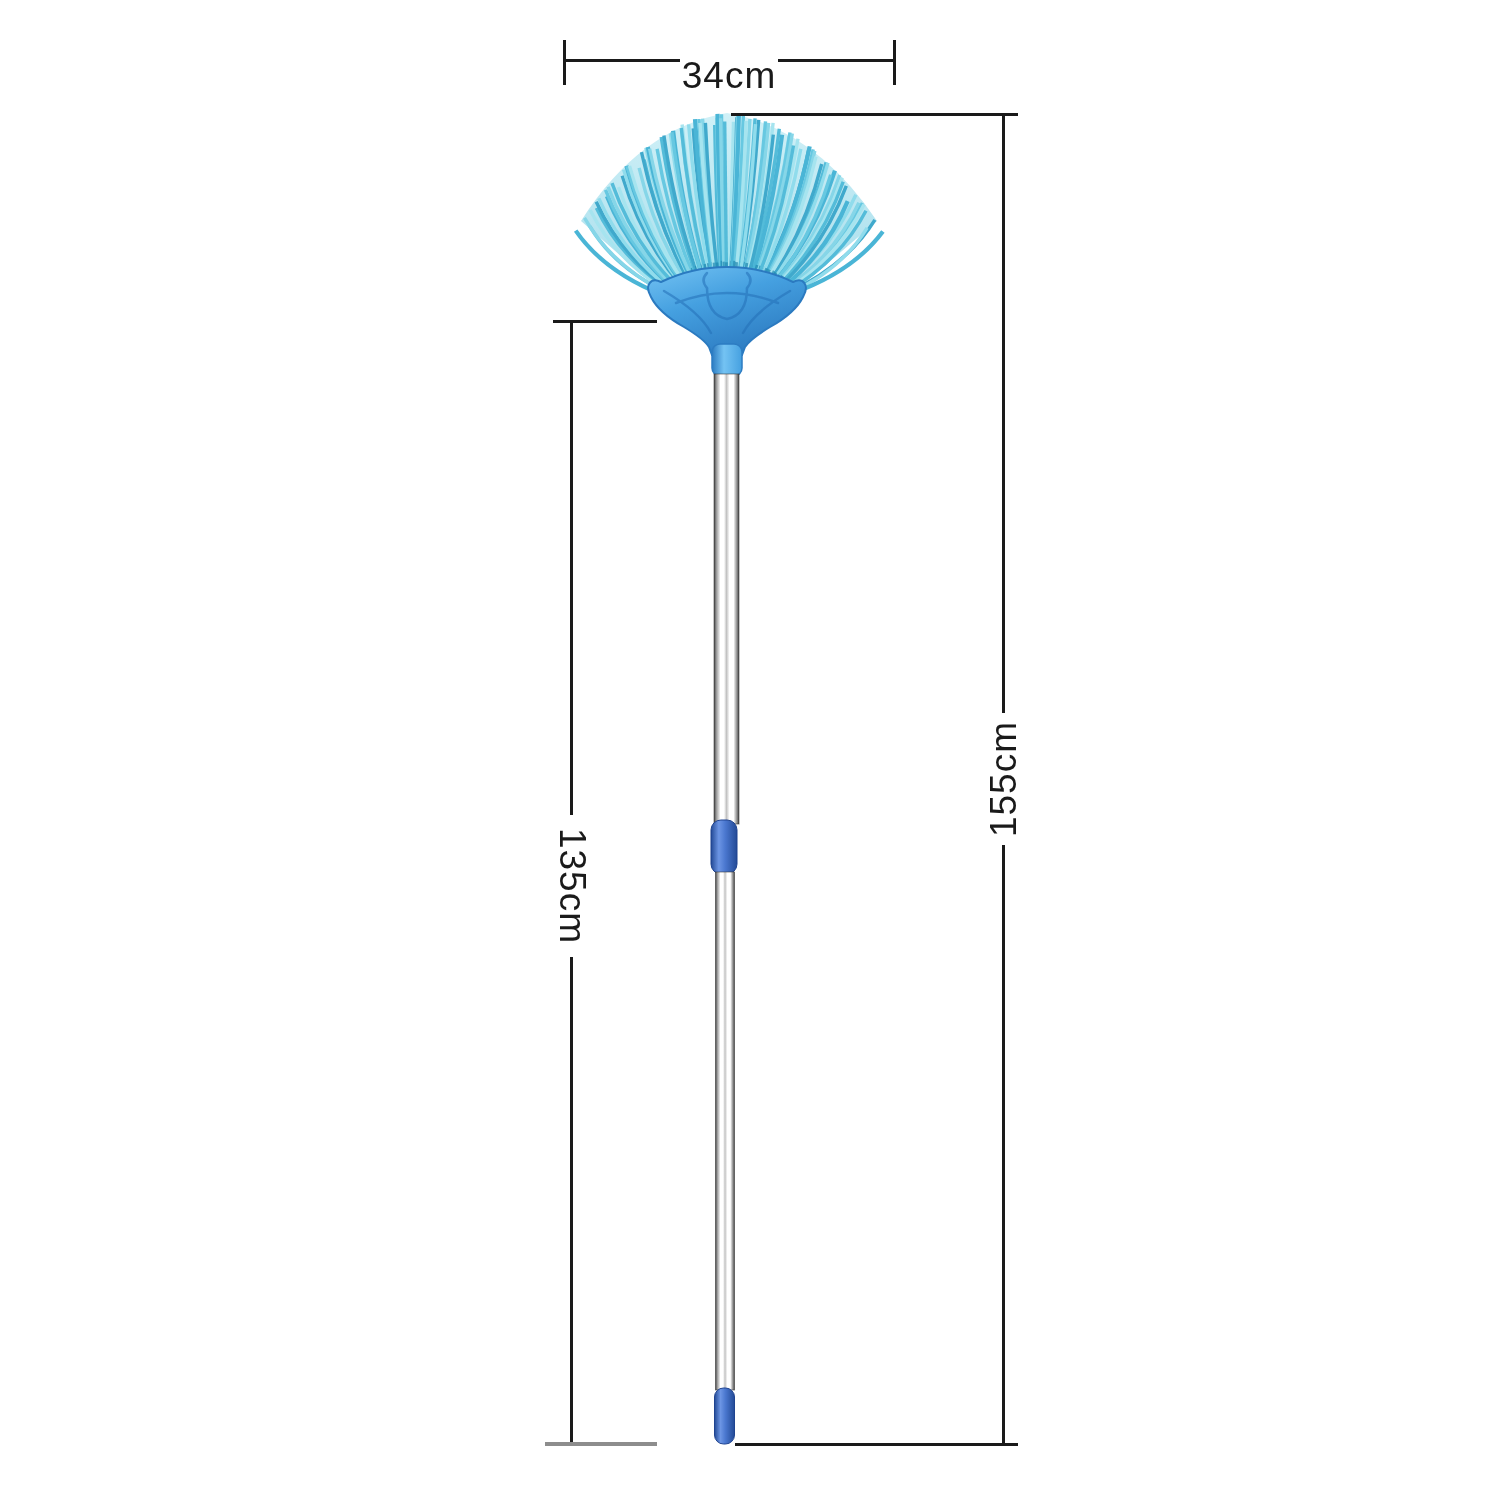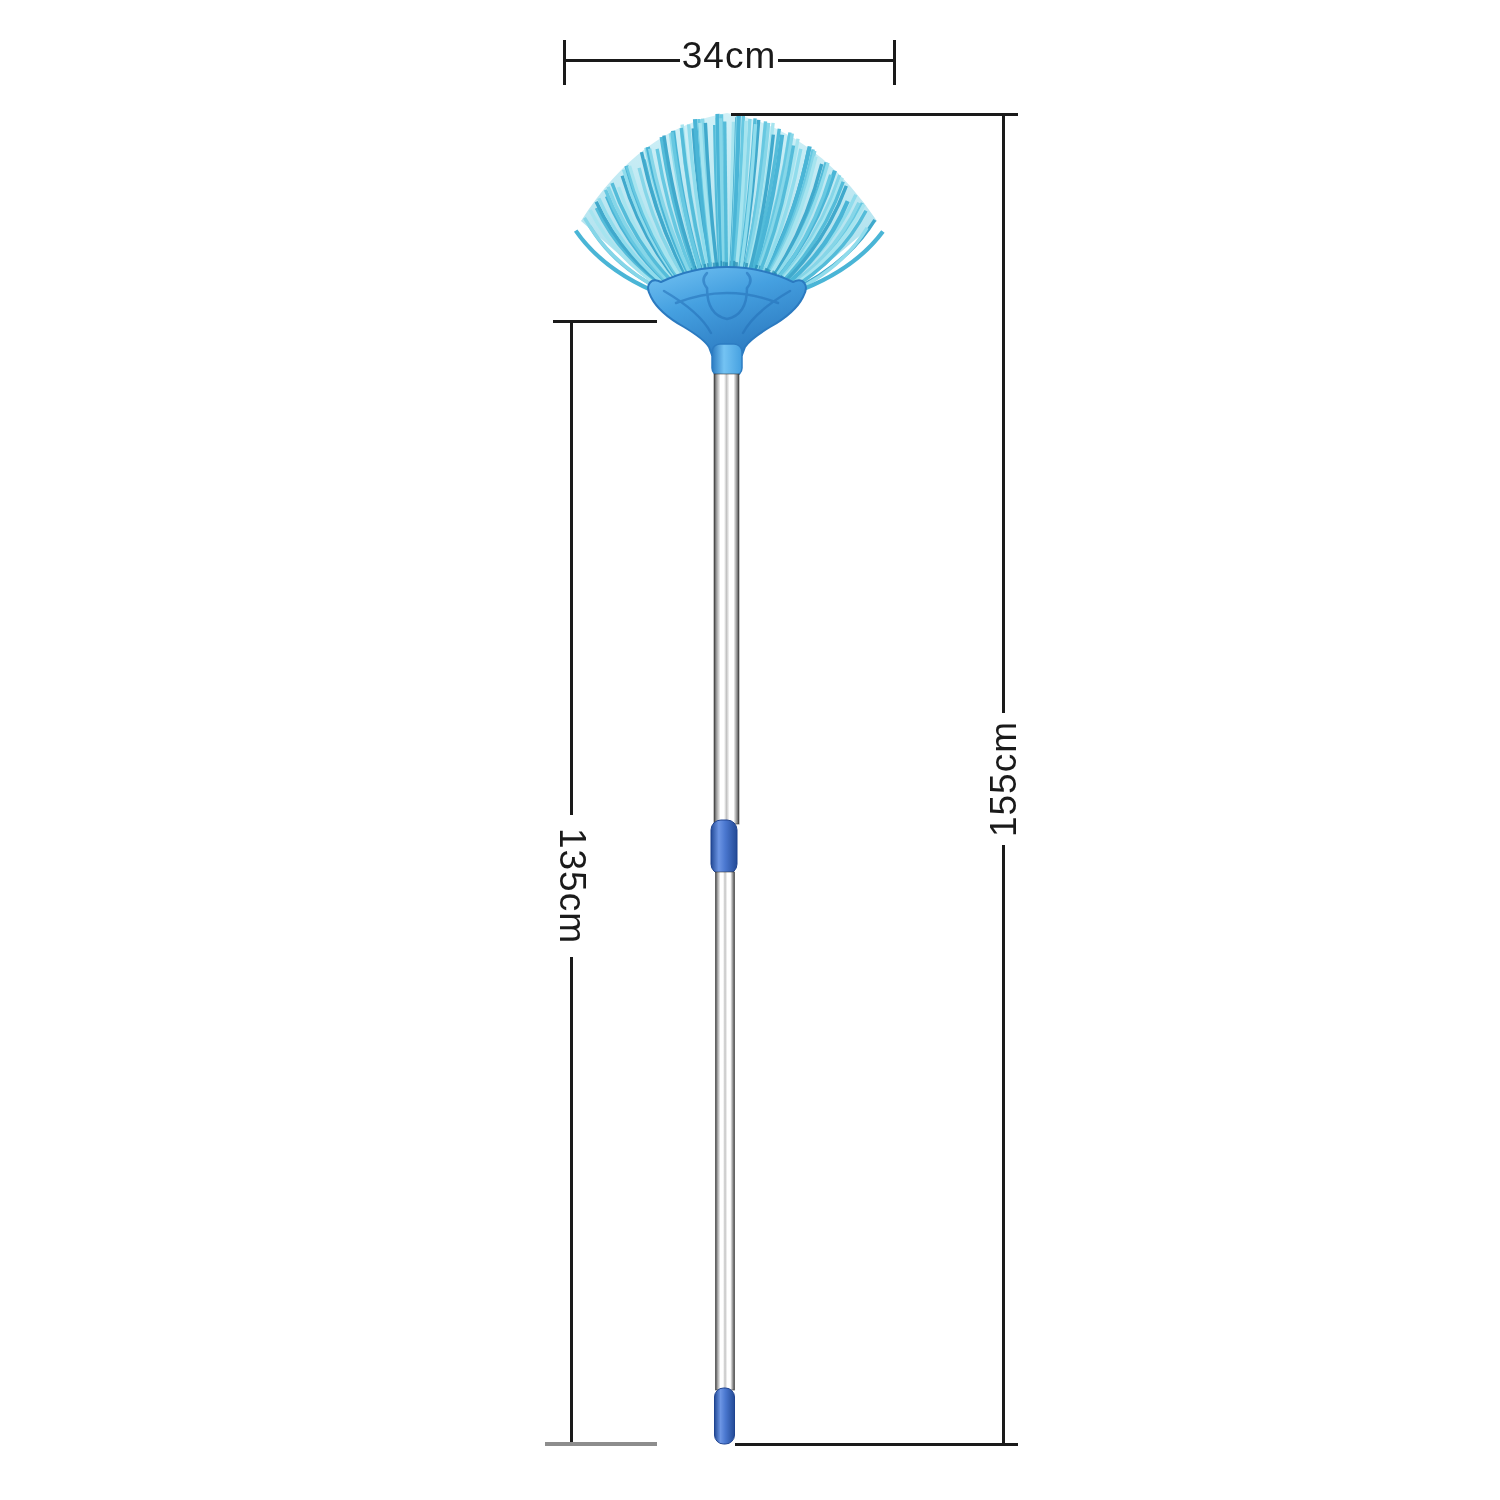--- a/index.html
+++ b/index.html
@@ -237,21 +237,21 @@
       <rect x="715.5" y="872" width="19" height="518" fill="url(#poleGrad)" stroke="#2f2f2f" stroke-opacity="0.55" stroke-width="1"></rect>
       <rect x="714.5" y="1388" width="20" height="56" rx="9" fill="url(#collarGrad)" stroke-width="1" stroke="#1f4390"></rect>
     </g>
   </svg>
 
   <div>
     <div class="dline" style="left: 563px; top: 40px; width: 3px; height: 45px; background: rgb(26, 26, 26);"></div>
     <div class="dline" style="left: 893px; top: 40px; width: 3px; height: 45px; background: rgb(26, 26, 26);"></div>
     <div class="dline" style="left: 563px; top: 59px; width: 117px; height: 3px; background: rgb(26, 26, 26);"></div>
     <div class="dline" style="left: 778px; top: 59px; width: 118px; height: 3px; background: rgb(26, 26, 26);"></div>
-    <div class="dim-label" style="left: 729px; top: 56px; color: rgb(26, 26, 26);">34cm</div>
+    <div class="dim-label" style="left: 729px; top: 76px; color: rgb(26, 26, 26);">34cm</div>
   </div>
 
   <div>
     <div class="dline" style="left: 731px; top: 113px; width: 287px; height: 3px; background: rgb(26, 26, 26);"></div>
     <div class="dline" style="left: 1002px; top: 113px; width: 3px; height: 600px; background: rgb(26, 26, 26);"></div>
     <div class="dline" style="left: 1002px; top: 845px; width: 3px; height: 601px; background: rgb(26, 26, 26);"></div>
     <div class="dline" style="left: 735px; top: 1443px; width: 283px; height: 3px; background: rgb(26, 26, 26);"></div>
     <div class="dim-label rot-ccw" style="left: 1004px; top: 779px; color: rgb(26, 26, 26);">155cm</div>
   </div>
 

